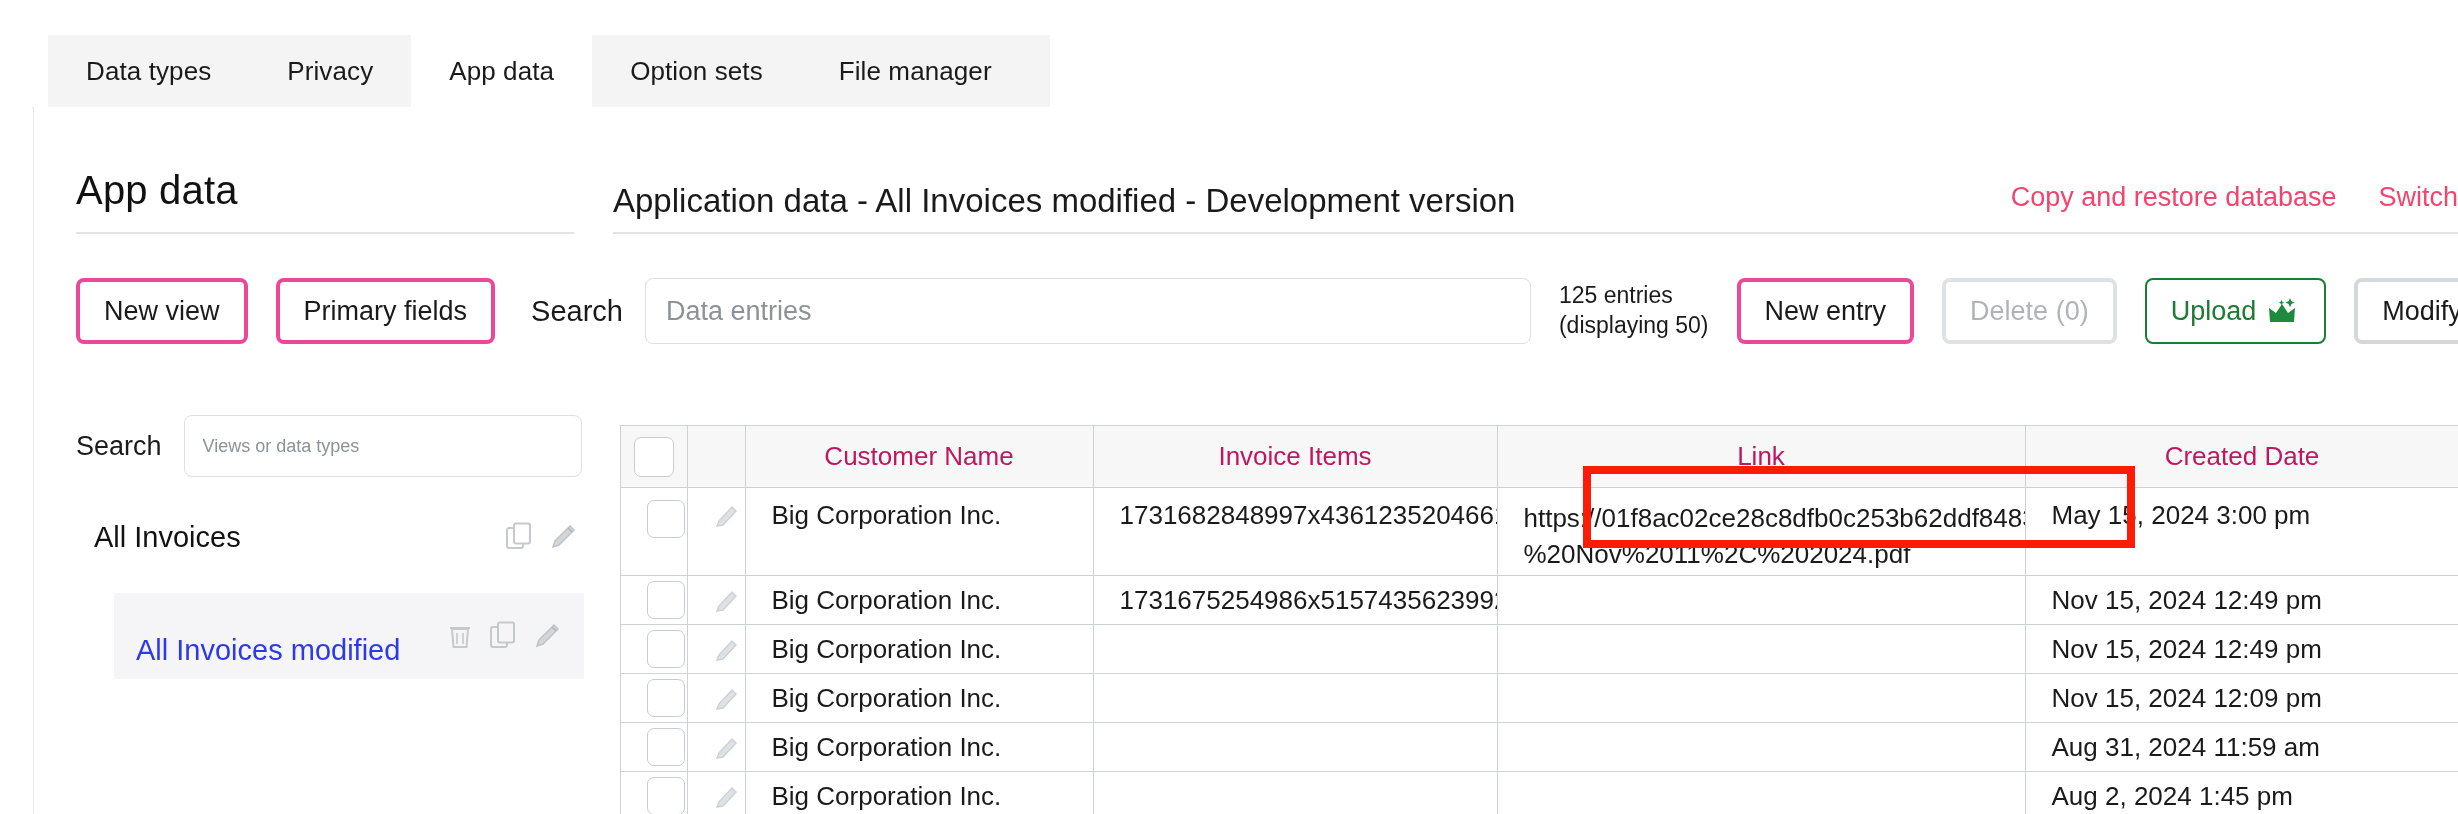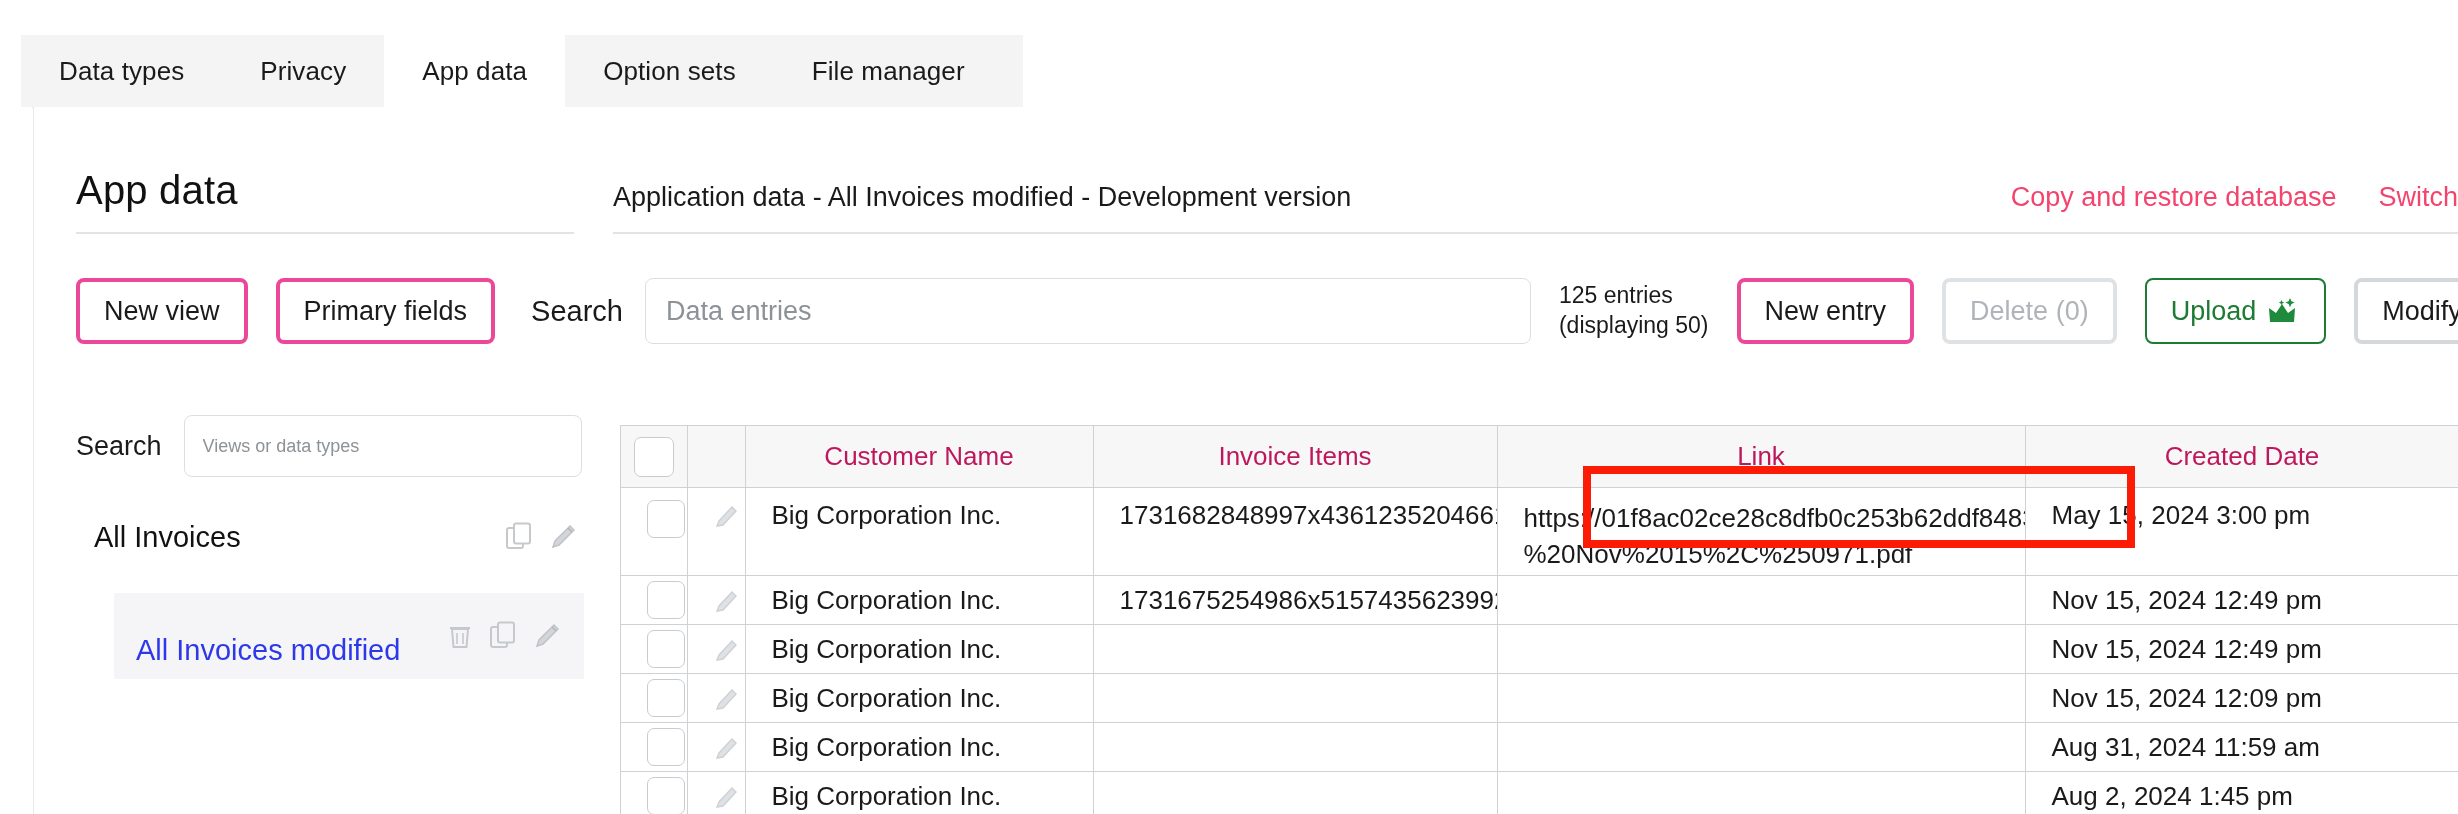--- a/index.html
+++ b/index.html
@@ -12,21 +12,21 @@
   }
   #app {
     position: relative;
     width: 2458px; height: 814px;
     background: #ffffff;
   }
 
   
   .tabbar {
     position: absolute;
-    left: 21px; top: 35px;
+    left: 48px; top: 35px;
     height: 72px;
     display: flex;
     align-items: stretch;
   }
   .tab {
     background: #f4f4f4;
     color: #1a1a1a;
     font-size: 26px;
     display: flex;
     align-items: center;
@@ -69,21 +69,21 @@
   }
   .title-rule {
     position: absolute;
     left: 76px; top: 232px;
     width: 498px; height: 2px;
     background: #e3e3e3;
   }
   .subtitle {
     position: absolute;
     left: 613px; top: 182px;
-    font-size: 27px;
+    font-size: 33px;
     color: #1a1a1a;
     white-space: nowrap;
   }
   .subtitle-rule {
     position: absolute;
     left: 613px; top: 232px;
     width: 1845px; height: 2px;
     background: #e3e3e3;
   }
   .header-links {
@@ -420,21 +420,21 @@
               <svg viewBox="0 0 26 28" width="26" height="28">
                   <path d="M3 23 L5 18 L18 4 L22 8 L9 22 Z" fill="#dfe2e5" stroke="#cdd1d5" stroke-width="1.4"></path>
                 </svg>
             </span>
           </td>
           <td class="c-name">Big Corporation Inc.</td>
           <td class="c-items">1731682848997x436123520466157600</td>
           <td class="c-link">
             <span class="link-cell-inner">
               <span class="link-text">https://01f8ac02ce28c8dfb0c253b62ddf8483.cd</span>
-              <span class="link-text">%20Nov%2015%2C%250971.pdf</span>
+              <span class="link-text">%20Nov%2011%2C%202024.pdf</span>
             </span>
           </td>
           <td class="c-date">May 15, 2024 3:00 pm</td>
         </tr>
 
         <tr>
           <td class="c-check"><span class="cbox"></span></td>
           <td class="c-edit">
             <span class="pencil">
               <svg viewBox="0 0 26 28" width="26" height="28">

